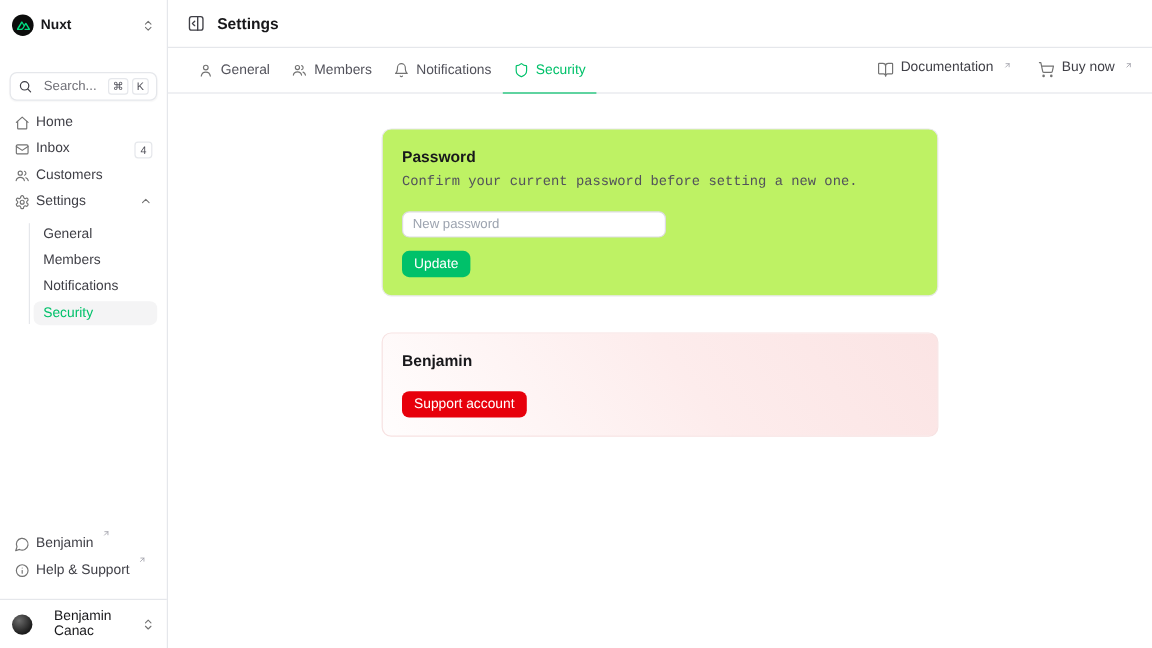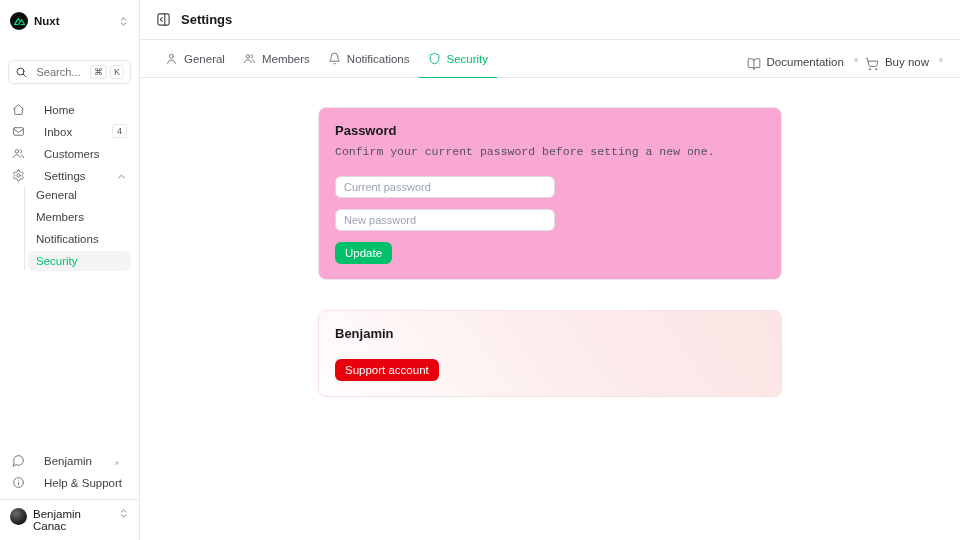--- a/index.html
+++ b/index.html
@@ -18,61 +18,61 @@
   .icon { display:inline-flex; align-items:center; justify-content:center; color:#737373; }
   .search-btn { display:flex; align-items:center; gap:5px; height:24px; padding:0 6px;
     border:1px solid #e5e7eb; border-radius:6px; background:#fff; cursor:pointer;
     box-shadow:0 1px 1px rgba(0,0,0,.03); margin-bottom:12px; }
   .search-btn .ph { font-size:11px; color:#707077; flex:1; text-align:center; }
   kbd { font-family:"Liberation Sans",sans-serif; font-size:9px; color:#52525b;
     border:1px solid #e5e7eb; border-radius:3px; background:#fff; padding:1px 3px;
     min-width:14px; text-align:center; display:inline-block; }
   .kbds { display:flex; gap:3px; }
   .nav { display:flex; flex-direction:column; }
-  .nav-item { display:flex; align-items:flex-end; gap:19px; height:20px; margin-bottom:2px;
+  .nav-item { display:flex; align-items:flex-start; gap:5px; height:20px; margin-bottom:2px;
     padding:0 4px; border-radius:6px; cursor:pointer; }
   .nav-label { font-size:11.5px; color:#3f3f46; flex:1; }
   .badge { font-size:9px; color:#52525b; border:1px solid #e5e7eb; border-radius:3px;
     background:#fff; padding:1px 4px; }
   .subnav { position:relative; padding-left:16px; display:flex; flex-direction:column; }
   .subnav::before { content:""; position:absolute; left:16px; top:2px; bottom:2px;
     width:1px; background:#e5e7eb; }
   .sub-item { display:flex; align-items:center; height:20px; margin:1px 0 1px 4px;
     padding:0 8px; border-radius:6px; cursor:pointer; font-size:11.5px; color:#3f3f46; }
   .sub-item.active { background:#f4f4f5; color:var(--accent,#00c16a); }
   .spacer { flex:1; }
   .ext { margin-left:2px; margin-top:-6px; color:#a1a1aa; }
   .side-divider { height:1px; background:#e5e7eb; margin:8px -8px; }
-  .user-row { display:flex; align-items:flex-start; gap:6px; height:24px; padding:0 2px;
+  .user-row { display:flex; align-items:center; gap:18px; height:24px; padding:0 2px;
     border-radius:6px; cursor:pointer; }
   .avatar { width:17px; height:17px; border-radius:50%;
     background:radial-gradient(circle at 35% 30%, #6b6b6b, #1b1b1b 70%); }
   .user-name { font-size:11.5px; font-weight:500; color:#18181b; flex:1; }
 
   
   .main { flex:1; display:flex; flex-direction:column; background:#fff; min-width:0; }
   .hdr { height:40px; display:flex; align-items:center; gap:10px; padding:0 16px;
     border-bottom:1px solid #e5e7eb; }
   .hdr-title { font-size:13px; font-weight:700; color:#18181b; }
   .tabbar { height:38px; display:flex; align-items:stretch; padding:0 16px;
     border-bottom:1px solid #e5e7eb; }
   .tab { display:flex; align-items:center; gap:6px; padding:0 9px; cursor:pointer;
     font-size:11.5px; color:#52525b; border-bottom:1.5px solid transparent; margin-bottom:-1px; }
   .tab .icon { color:#737373; }
   .tab.active { color:var(--accent,#00c16a); border-bottom-color:var(--accent,#00c16a); }
   .tab.active .icon { color:var(--accent,#00c16a); }
-  .tab-actions { margin-left:auto; display:flex; align-items:center; gap:6px; }
+  .tab-actions { margin-left:auto; display:flex; align-items:flex-start; gap:22px; }
   .action-link { display:flex; align-items:flex-start; gap:6px; cursor:pointer;
     font-size:11.5px; color:#3f3f46; padding-top:10px; }
   .action-link .icon { margin-top:1px; }
 
   .content { flex:1; overflow:auto; padding:29px 0; }
   .cards { width:464px; margin:0 auto; display:flex; flex-direction:column; gap:30px; }
   .card { border-radius:8px; padding:15px 16px; }
-  .card.neutral { background:#f9a8d4; border:1px solid #e8e8ea; }
+  .card.neutral { background:#bef264; border:1px solid #e8e8ea; }
   .card.danger { background:linear-gradient(55deg, #fffdfd 0%, #fdecec 55%, #fbe4e4 100%);
     border:1px solid #f7e2e2; }
   .card-title { font-size:13px; font-weight:700; color:#18181b; margin-bottom:5px; }
   .card-desc { font-size:11.5px; color:#52525b; line-height:1.65;font-family:Liberation Mono, monospace; }
   .fields { margin-top:14px; display:flex; flex-direction:column; gap:11px; }
   .field-input { width:220px; height:22px; border:1px solid #dcdce0; border-radius:6px;
     background:#fff; padding:0 8px; font-size:11px; color:#27272a; outline:none;
     font-family:"Liberation Sans",sans-serif; }
   .field-input::placeholder { color:#9ca3af; }
   .btn { display:inline-block; border:none; border-radius:6px; padding:5px 10px;
@@ -302,21 +302,20 @@
       </div>
     </div>
 
     <div class="content">
       <div class="cards">
 
         <section class="card neutral">
           <h2 class="card-title">Password</h2>
           <p class="card-desc">Confirm your current password before setting a new one.</p>
           <div class="fields">
-            <input type="password" class="field-input" placeholder="Current password" style="">
             <input type="password" class="field-input" placeholder="New password" style="">
           </div>
           <button class="btn green">Update</button>
         </section>
 
         <section class="card danger">
           <h2 class="card-title">Benjamin</h2>
           <button class="btn red">Support account</button>
         </section>
 

